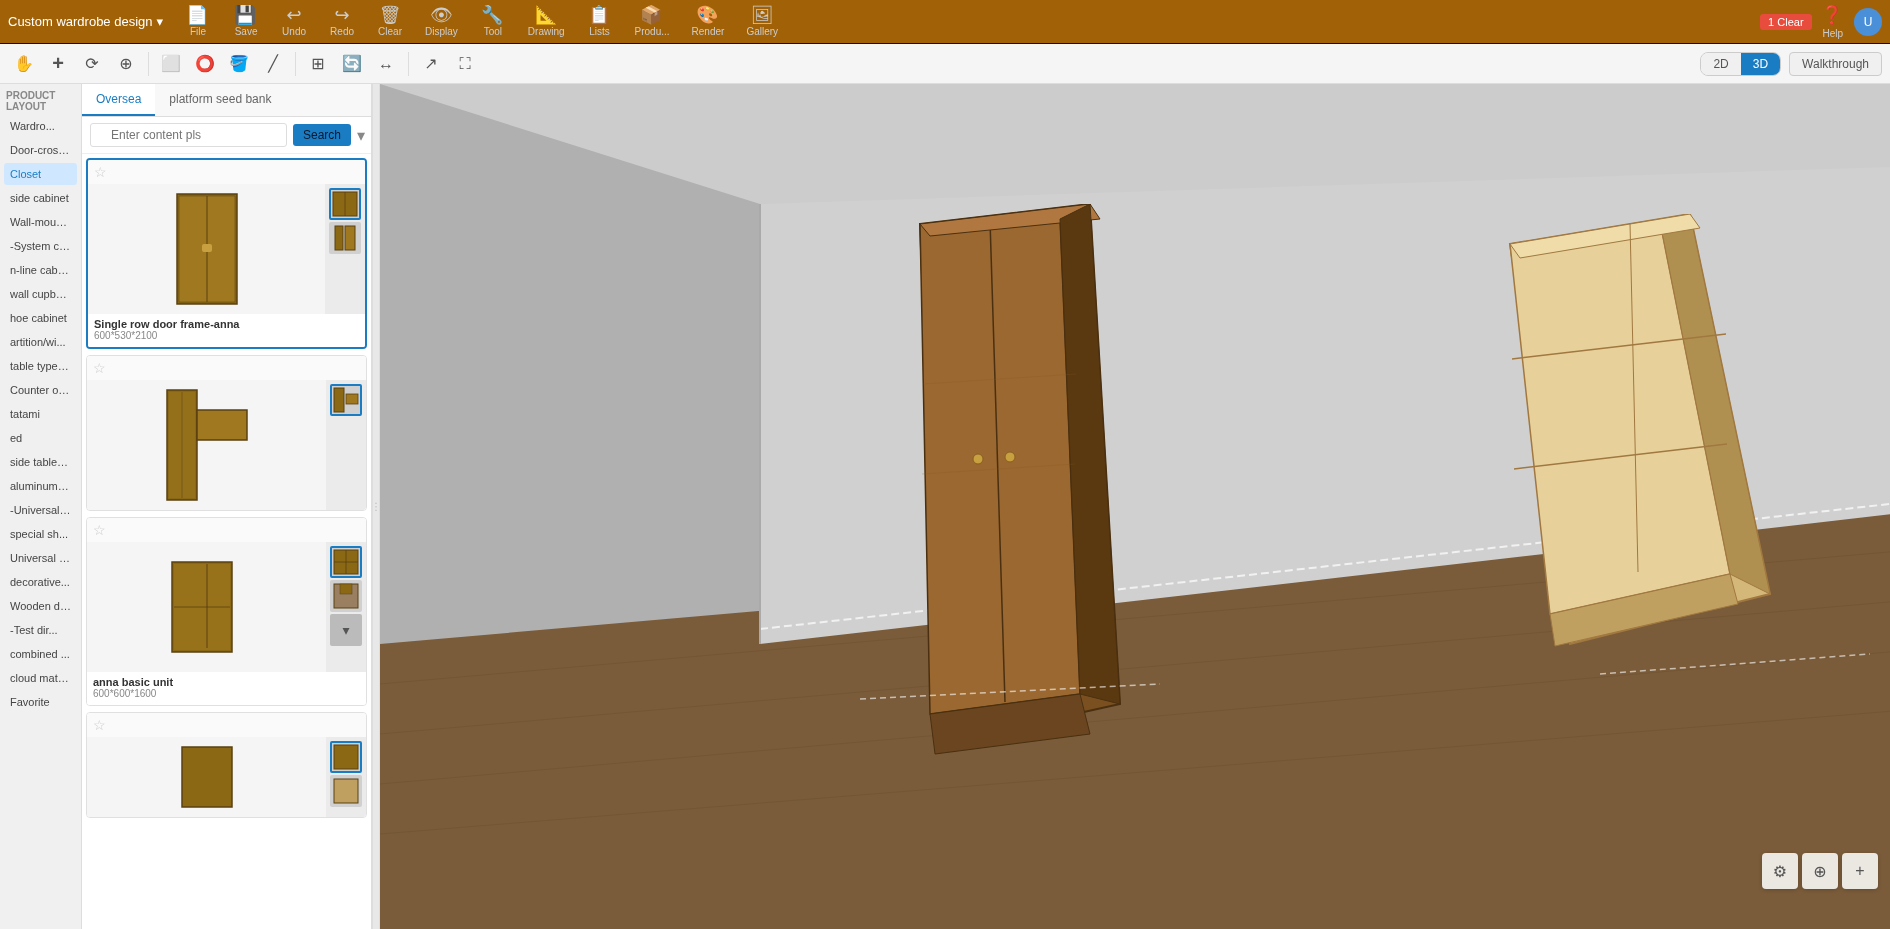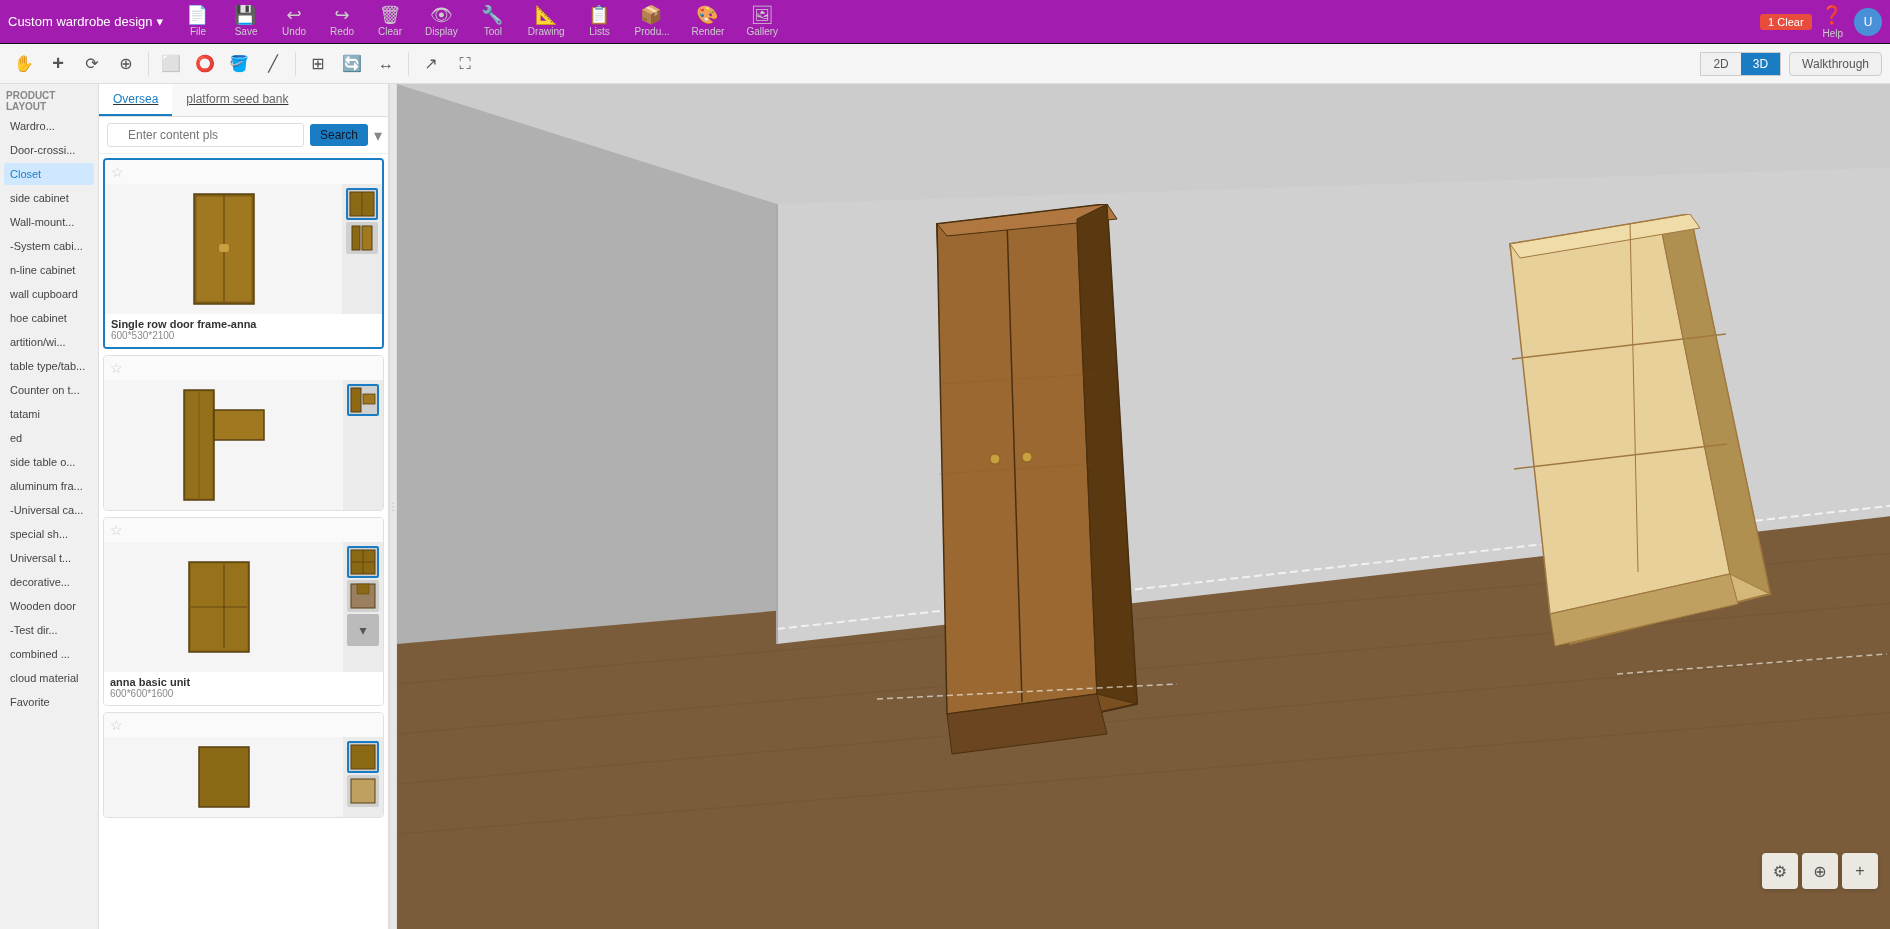--- a/index.html
+++ b/index.html
@@ -1,21 +1,21 @@
 <!DOCTYPE html>
 <html><head>
   <meta charset="utf-8">
   <style>
     * { box-sizing: border-box; margin: 0; padding: 0; }
     body { font-family: 'Segoe UI', Arial, sans-serif; background: #2b2b2b; width: 1890px; height: 929px; overflow: hidden; font-size: 12px; color: #333; }
 
     
     #top-bar {
       height: 44px;
-      background: #a21caf;
+      background: #a16207;
       display: flex;
       align-items: center;
       padding: 0 8px;
       gap: 2px;
       border-bottom: 1px solid #111;
     }
     .top-bar-title {
       color: #fff;
       font-size: 13px;
       font-weight: 500;
@@ -62,38 +62,38 @@
       gap: 2px;
     }
     .t2-btn {
       width: 32px; height: 32px;
       display: flex; align-items: center; justify-content: center;
       border-radius: 4px; cursor: pointer; color: #555; font-size: 16px;
       border: none; background: transparent;
     }
     .t2-sep { width: 1px; height: 24px; background: #ddd; margin: 0 4px; }
     .t2-spacer { flex: 1; }
-    .view-toggle { display: flex; border: 1px solid #ccc; border-radius: 0; overflow: hidden; margin-left: 8px; }
+    .view-toggle { display: flex; border: 1px solid #ccc; border-radius: 8px; overflow: hidden; margin-left: 8px; }
     .view-btn {
       padding: 4px 12px; cursor: pointer; font-size: 12px; background: #f0f0f0; color: #555; border: none;
     }
     .view-btn.active { background: #1a7dc4; color: #fff; }
     .walkthrough-btn {
       padding: 4px 12px; background: #f0f0f0; color: #555; border: 1px solid #ccc; border-radius: 4px; cursor: pointer; font-size: 12px; margin-left: 6px;
     }
 
     
     #main {
       display: flex;
       height: calc(929px - 44px - 40px);
     }
 
     
     #left-panel {
-      width: 99px;
+      width: 82px;
       background: #f0f0f0;
       border-right: 1px solid #ddd;
       display: flex;
       flex-direction: column;
       overflow-y: auto;
     }
     .left-section-title {
       font-size: 10px;
       color: #888;
       padding: 6px 6px 2px;
@@ -118,21 +118,20 @@
       width: 290px;
       background: #fff;
       border-right: 1px solid #ddd;
       display: flex;
       flex-direction: column;
     }
     .catalog-tabs {
       display: flex;
       border-bottom: 1px solid #ddd;
       background: #f8f8f8;
-      text-decoration: underline;
     }
     .cat-tab {
       padding: 8px 14px;
       font-size: 12px;
       cursor: pointer;
       color: #666;
       border-bottom: 2px solid transparent;
     }
     .cat-tab.active {
       color: #1a7dc4;

